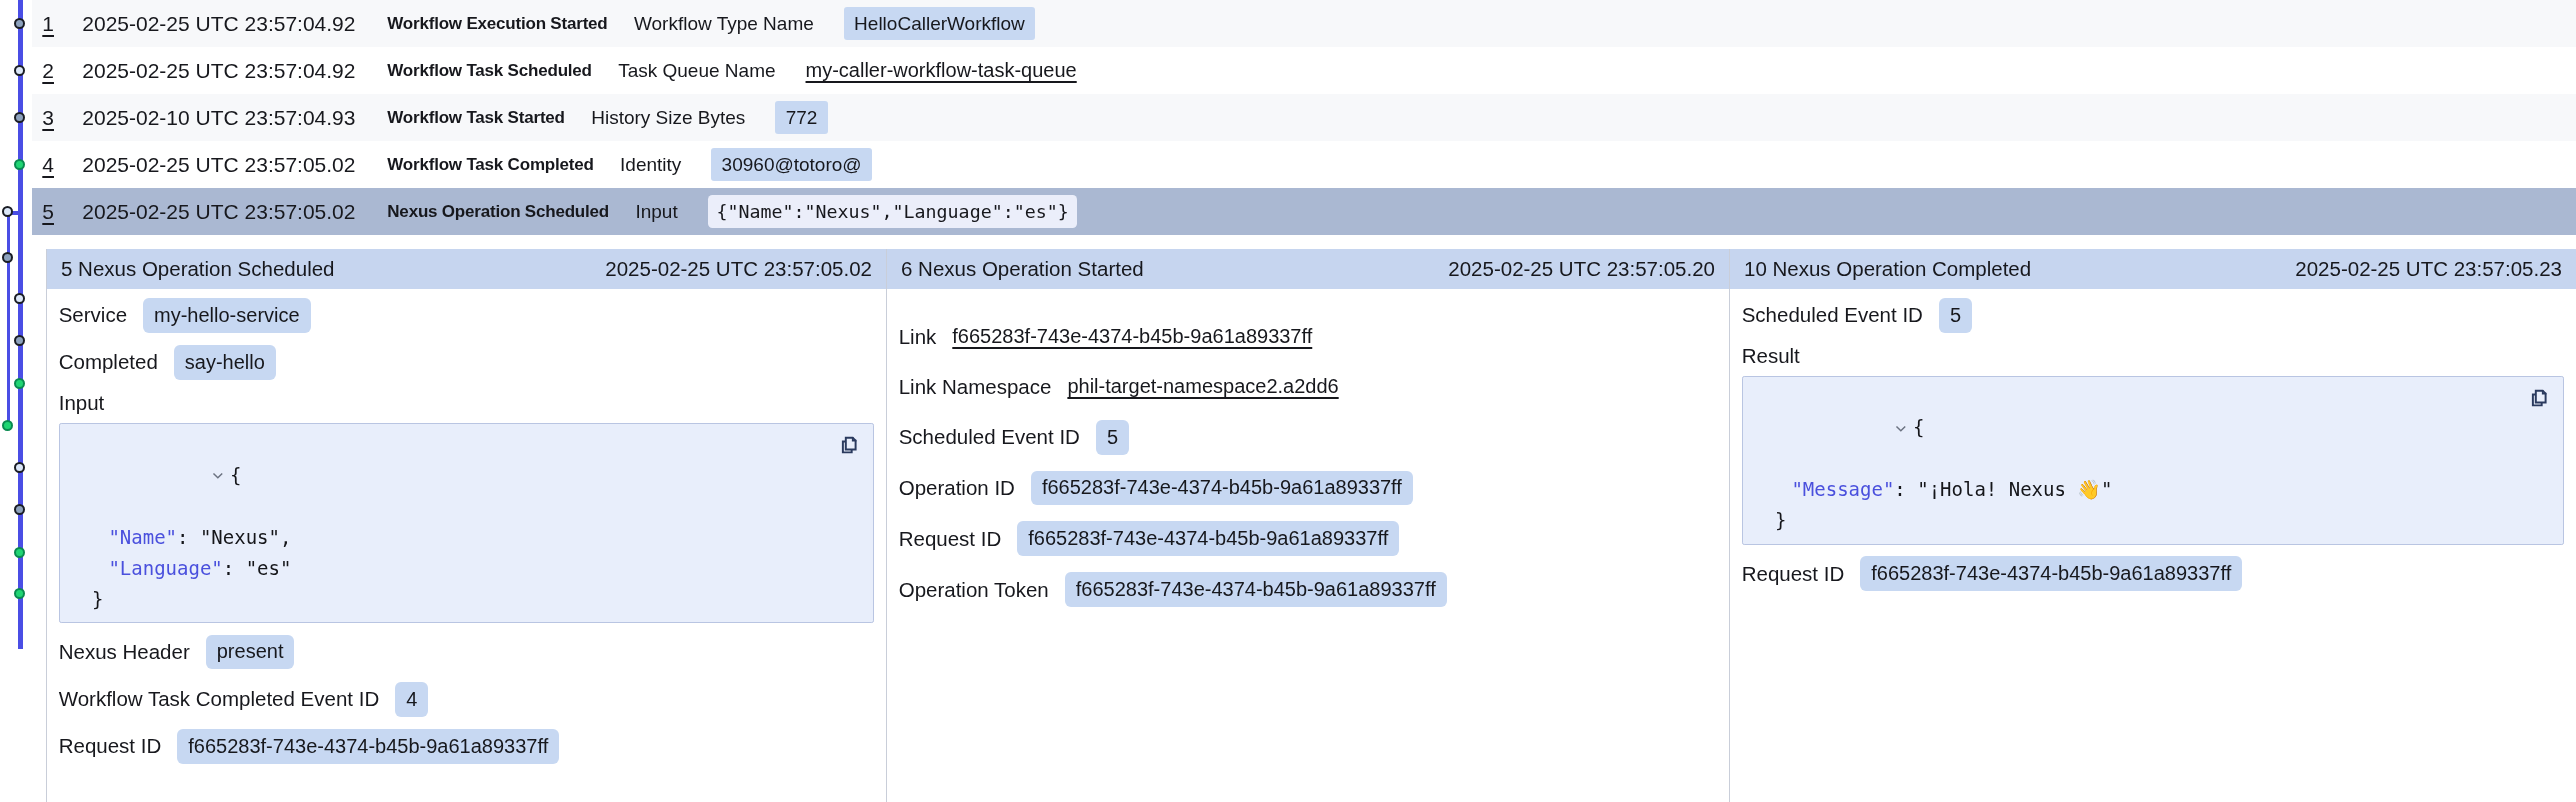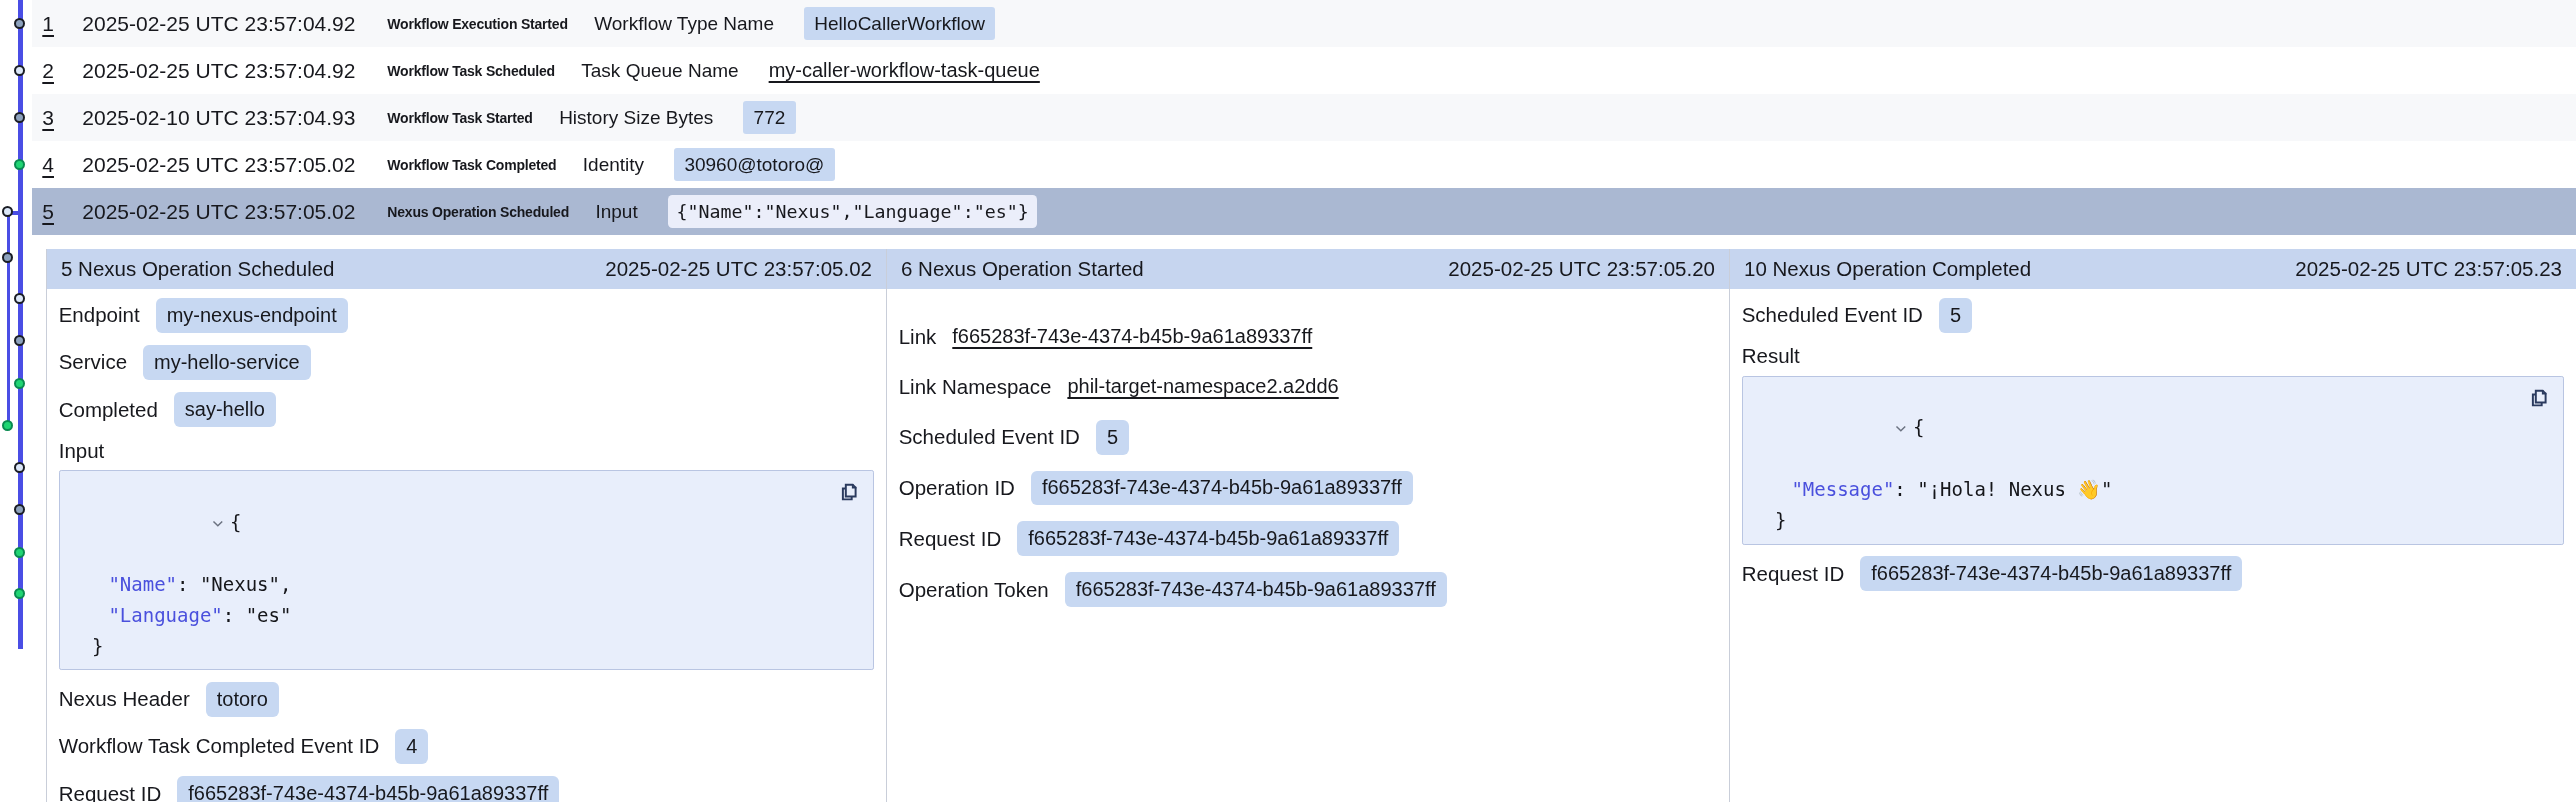--- a/index.html
+++ b/index.html
@@ -24,21 +24,21 @@
   .dot.light{background:var(--dot-light);}
   .dot.green{background:var(--dot-green);border-color:var(--dot-green-border);}
 
   
   .rows{position:absolute;left:32px;top:0;right:0;}
   .erow{display:flex;align-items:center;height:47px;background:#fff;}
   .erow.stripe{background:var(--row-stripe);}
   .erow.selected{background:var(--selected-row-bg);}
   .num{margin-left:10.3px;width:40px;font-size:21px;text-decoration:underline;text-decoration-thickness:1.5px;text-underline-offset:4.4px;cursor:pointer;}
   .ts{width:305px;font-size:21px;}
-  .ename{font-weight:700;font-size:14px;margin-right:26.4px;letter-spacing:-0.2px;}
+  .ename{font-weight:700;font-size:17px;margin-right:26.4px;letter-spacing:-0.2px;}
   .dlabel{font-size:19px;margin-right:30px;}
   .v-badge{background:var(--badge-bg);border-radius:3px;padding:5.9px 10.3px;font-size:19px;}
   .v-badge-mono{background:var(--badge-light-bg);border-radius:4.4px;padding:5.9px 8.8px;
     font-family:"DejaVu Sans Mono",monospace;font-size:18.3px;}
   .v-link{font-size:20px;text-decoration:underline;text-decoration-thickness:1.5px;text-underline-offset:3.7px;cursor:pointer;}
 
   
   .panels{position:absolute;left:46px;top:249px;right:0;bottom:0;display:flex;}
   .panel{display:flex;flex-direction:column;}
   .panel.p1{width:839px;border-left:1.5px solid var(--separator);border-right:1.5px solid var(--separator);}
@@ -138,24 +138,20 @@
 
   <div class="panels">
 
     <section class="panel p1">
       <header class="phead">
         <span class="ptitle">5 Nexus Operation Scheduled</span>
         <span class="ptime">2025-02-25 UTC 23:57:05.02</span>
       </header>
       <div class="pbody">
         <div class="field">
-          <span class="flabel">Endpoint</span>
-          <span class="fv-badge">my-nexus-endpoint</span>
-        </div>
-        <div class="field">
           <span class="flabel">Service</span>
           <span class="fv-badge">my-hello-service</span>
         </div>
         <div class="field">
           <span class="flabel">Completed</span>
           <span class="fv-badge">say-hello</span>
         </div>
 
         <div class="code-label">Input</div>
         <div class="code">
@@ -171,21 +167,21 @@
                   <polyline points="2,2 8,8 14,2"></polyline>
                 </svg></span><span>{</span>
           </div>
           <div class="cline entry"><span class="jkey">"Name"</span><span>: </span><span>"Nexus",</span></div>
           <div class="cline entry"><span class="jkey">"Language"</span><span>: </span><span>"es"</span></div>
           <div class="cline close">}</div>
         </div>
 
         <div class="field">
           <span class="flabel">Nexus Header</span>
-          <span class="fv-badge">totoro</span>
+          <span class="fv-badge">present</span>
         </div>
         <div class="field">
           <span class="flabel">Workflow Task Completed Event ID</span>
           <span class="fv-badge">4</span>
         </div>
         <div class="field">
           <span class="flabel">Request ID</span>
           <span class="fv-badge">f665283f-743e-4374-b45b-9a61a89337ff</span>
         </div>
 

